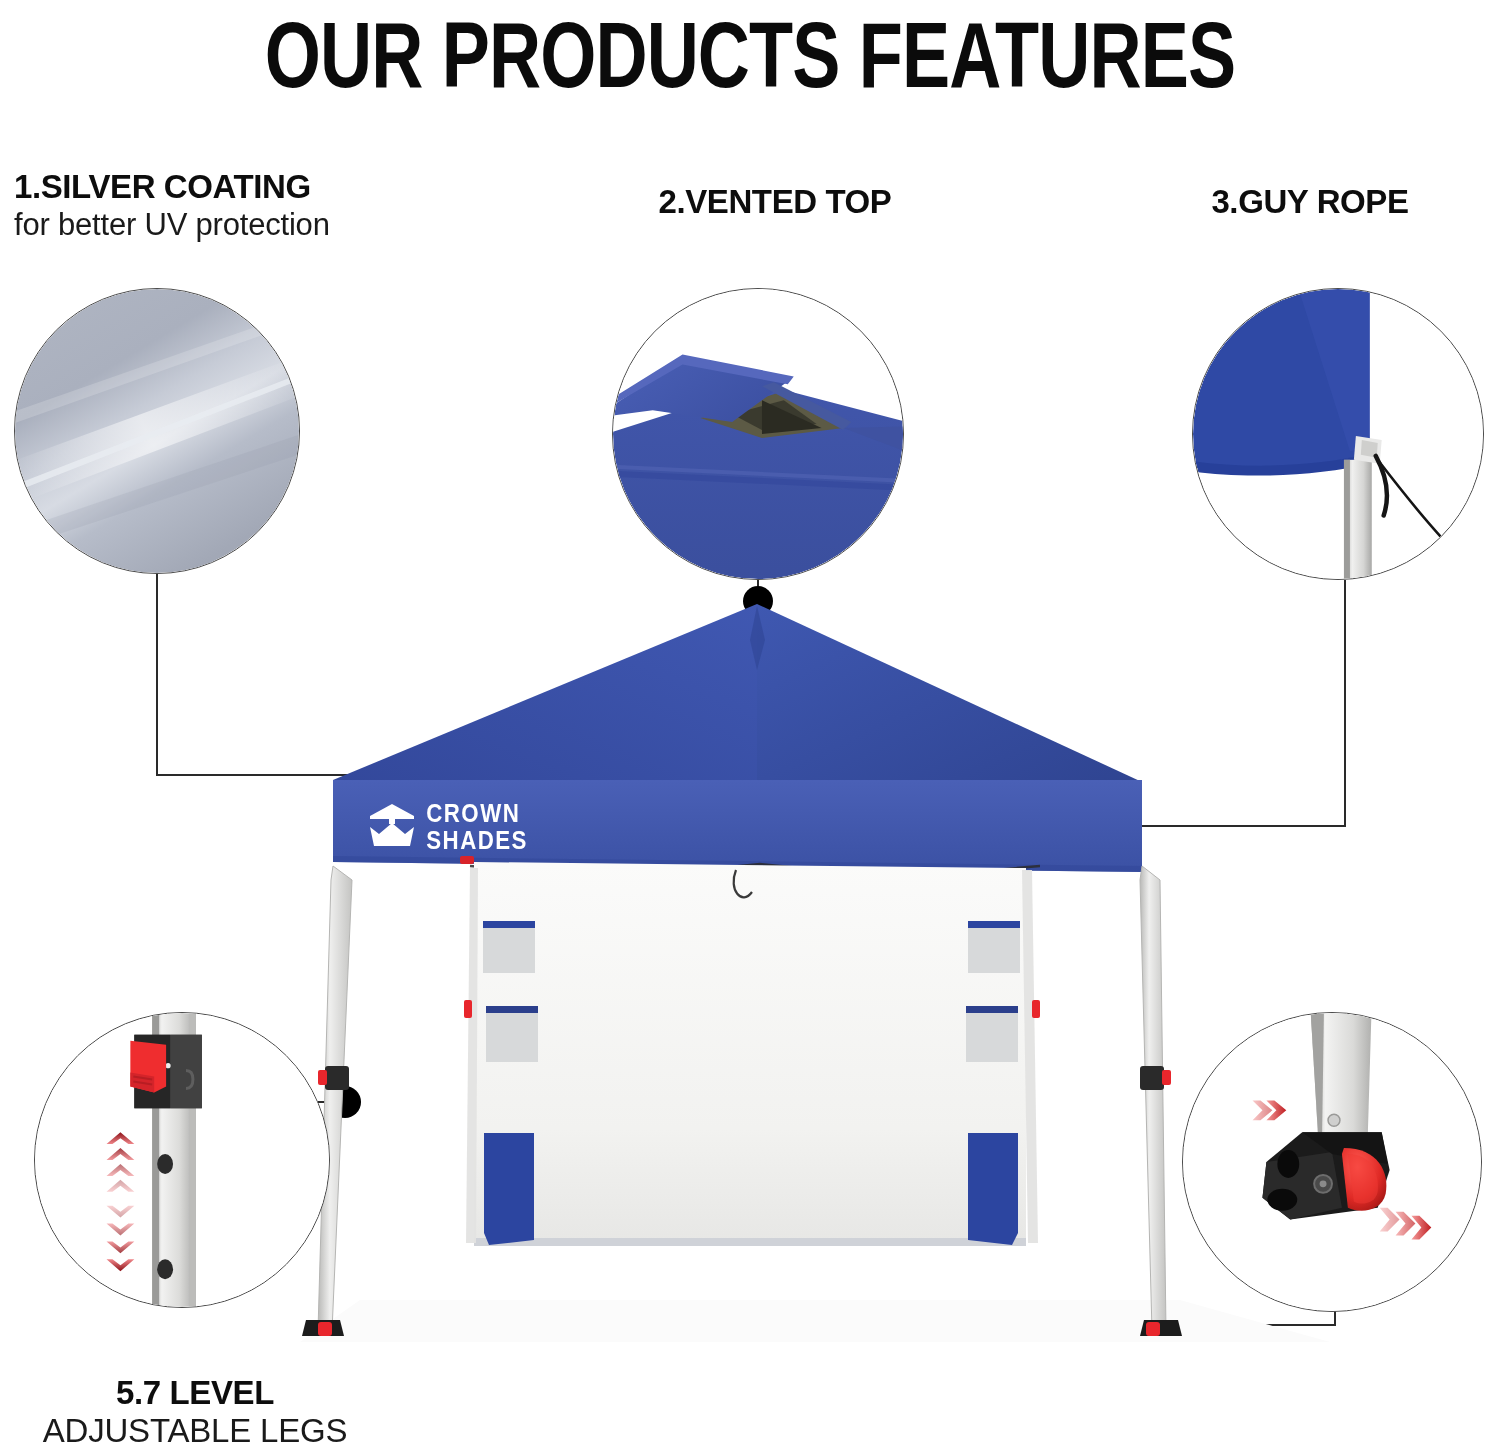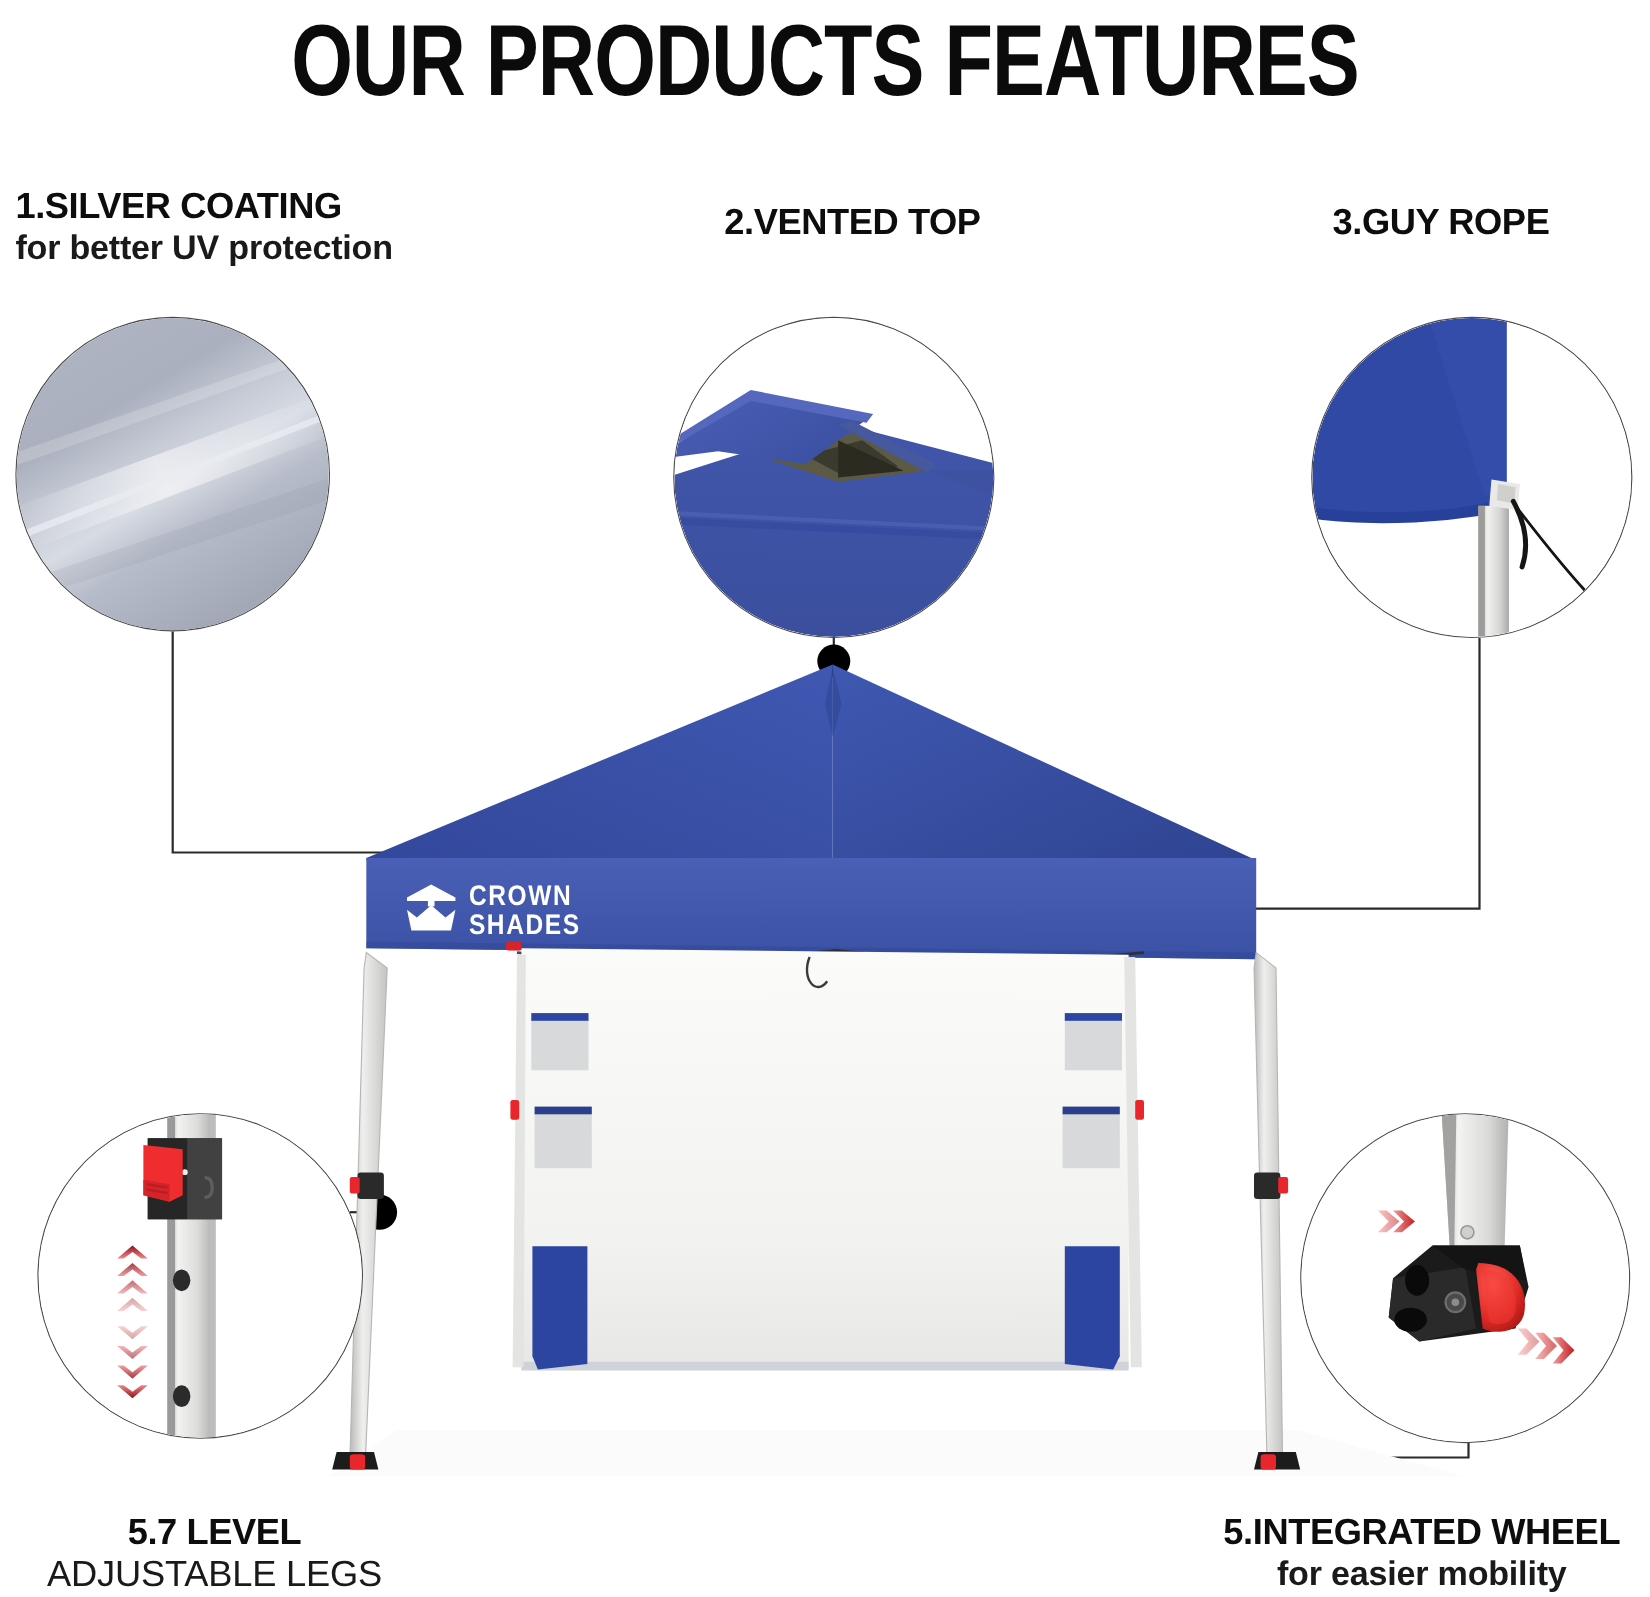--- a/index.html
+++ b/index.html
@@ -32,21 +32,21 @@
   .cap{position:absolute;}
   .cap .h{
     font-weight:bold;
     font-size:33px;
     line-height:38px;
     letter-spacing:-0.4px;
     color:#0d0d0d;
     white-space:nowrap;
   }
   .cap .s{
-    font-weight:bold;
+    font-weight:normal;
     font-size:31px;
     line-height:38px;
     letter-spacing:-0.2px;
     color:#1a1a1a;
     white-space:nowrap;
   }
   .cap.c1{left:14px;top:168px;text-align:left;}
   .cap.c2{left:560px;top:183px;width:430px;text-align:center;}
   .cap.c3{left:1130px;top:183px;width:360px;text-align:center;}
   .cap.c4{left:0px;top:1374px;width:390px;text-align:center;}
@@ -90,24 +90,20 @@
 
   <div class="cap c3">
     <div class="h">3.GUY ROPE</div>
   </div>
 
   <div class="cap c4">
     <div class="h">5.7 LEVEL</div>
     <div class="s">ADJUSTABLE LEGS</div>
   </div>
 
-  <div class="cap c5">
-    <div class="h">5.INTEGRATED WHEEL</div>
-    <div class="s">for easier mobility</div>
-  </div>
 
   <svg id="leaders" viewBox="0 0 1500 1452">
     <g stroke="#2a2a2a" stroke-width="2" fill="none">
 
       <path d="M157,574 L157,775 L452,775"></path>
 
       <path d="M758,580 L758,600"></path>
 
       <path d="M1345,580 L1345,826 L1122,826"></path>
 

